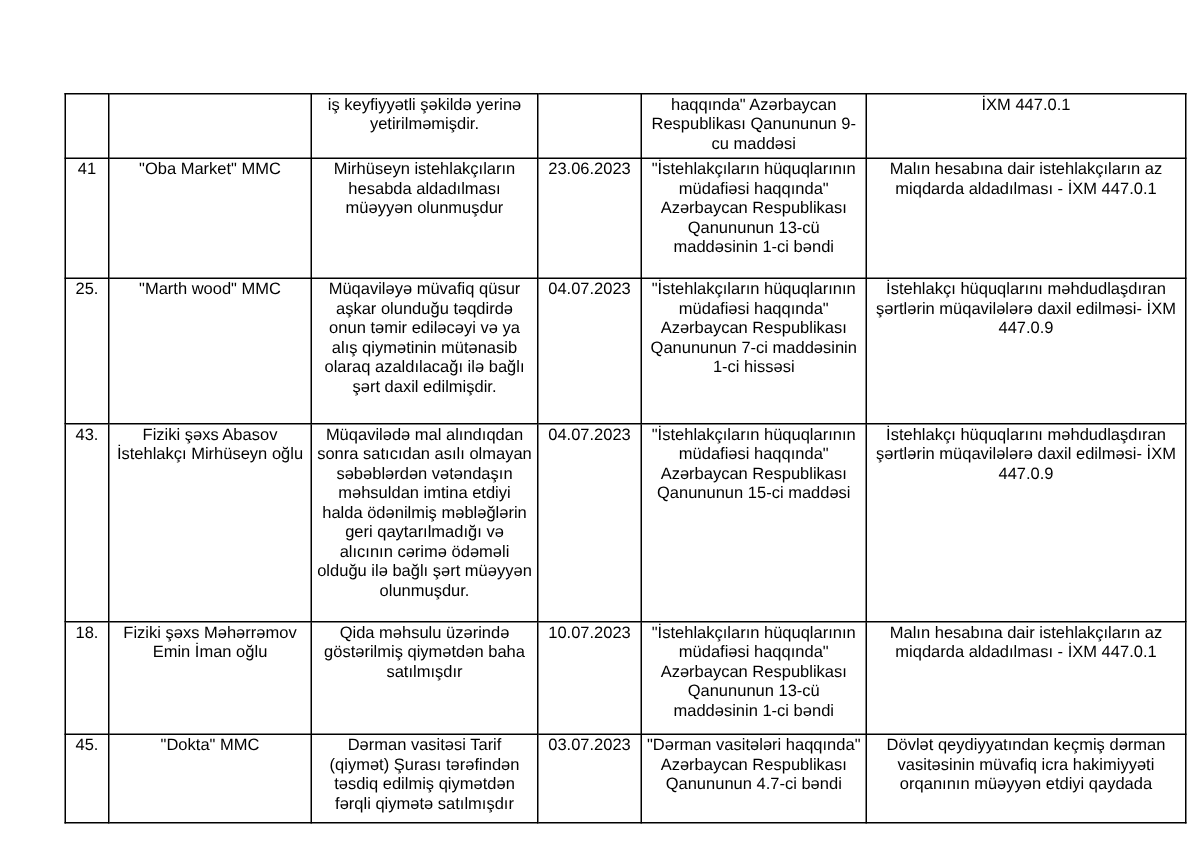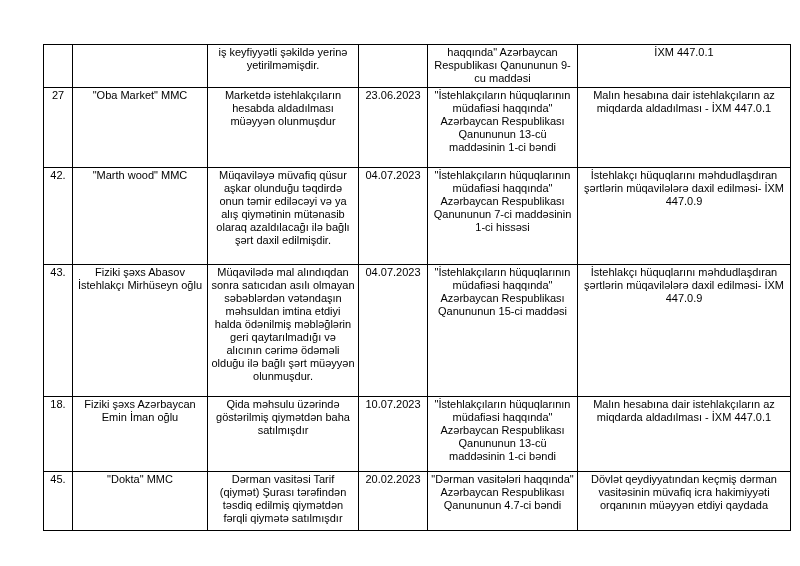--- a/index.html
+++ b/index.html
@@ -10,21 +10,21 @@
   body {
     width: 800px;
     height: 566px;
     position: relative;
     font-family: "Liberation Sans", sans-serif;
     color: #000000;
   }
   .page {
     position: absolute;
     left: 43px;
-    top: 44px;
+    top: 62px;
   }
   table.violations {
     border-collapse: collapse;
     table-layout: fixed;
     width: 747px;
   }
   table.violations td {
     border: 1px solid #000000;
     font-size: 11px;
     line-height: 13px;
@@ -58,54 +58,54 @@
     <tbody>
       <tr class="r0">
         <td></td>
         <td></td>
         <td>iş keyfiyyətli şəkildə yerinə yetirilməmişdir.</td>
         <td></td>
         <td>haqqında" Azərbaycan Respublikası Qanununun 9-cu maddəsi</td>
         <td>İXM 447.0.1</td>
       </tr>
       <tr class="r1">
-        <td>27</td>
+        <td>41</td>
         <td>"Oba Market" MMC</td>
-        <td>Marketdə istehlakçıların hesabda aldadılması müəyyən olunmuşdur</td>
+        <td>Mirhüseyn istehlakçıların hesabda aldadılması müəyyən olunmuşdur</td>
         <td class="v-mid">23.06.2023</td>
         <td>"İstehlakçıların hüquqlarının müdafiəsi haqqında" Azərbaycan Respublikası Qanununun 13-cü maddəsinin 1-ci bəndi</td>
         <td>Malın hesabına dair istehlakçıların az miqdarda aldadılması - İXM 447.0.1</td>
       </tr>
       <tr class="r2">
-        <td>42.</td>
+        <td>25.</td>
         <td>"Marth wood" MMC</td>
         <td>Müqaviləyə müvafiq qüsur aşkar olunduğu təqdirdə onun təmir ediləcəyi və ya alış qiymətinin mütənasib olaraq azaldılacağı ilə bağlı şərt daxil edilmişdir.</td>
         <td class="v-top">04.07.2023</td>
         <td>"İstehlakçıların hüquqlarının müdafiəsi haqqında" Azərbaycan Respublikası Qanununun 7-ci maddəsinin 1-ci hissəsi</td>
         <td>İstehlakçı hüquqlarını məhdudlaşdıran şərtlərin müqavilələrə daxil edilməsi- İXM 447.0.9</td>
       </tr>
       <tr class="r3">
         <td>43.</td>
         <td>Fiziki şəxs Abasov İstehlakçı Mirhüseyn oğlu</td>
         <td>Müqavilədə mal alındıqdan sonra satıcıdan asılı olmayan səbəblərdən vətəndaşın məhsuldan imtina etdiyi halda ödənilmiş məbləğlərin geri qaytarılmadığı və alıcının cərimə ödəməli olduğu ilə bağlı şərt müəyyən olunmuşdur.</td>
         <td class="v-top">04.07.2023</td>
         <td>"İstehlakçıların hüquqlarının müdafiəsi haqqında" Azərbaycan Respublikası Qanununun 15-ci maddəsi</td>
         <td>İstehlakçı hüquqlarını məhdudlaşdıran şərtlərin müqavilələrə daxil edilməsi- İXM 447.0.9</td>
       </tr>
       <tr class="r4">
         <td>18.</td>
-        <td>Fiziki şəxs Azərbaycan Emin İman oğlu</td>
+        <td>Fiziki şəxs Məhərrəmov Emin İman oğlu</td>
         <td>Qida məhsulu üzərində göstərilmiş qiymətdən baha satılmışdır</td>
         <td class="v-mid">10.07.2023</td>
         <td>"İstehlakçıların hüquqlarının müdafiəsi haqqında" Azərbaycan Respublikası Qanununun 13-cü maddəsinin 1-ci bəndi</td>
         <td>Malın hesabına dair istehlakçıların az miqdarda aldadılması - İXM 447.0.1</td>
       </tr>
       <tr class="r5">
         <td>45.</td>
         <td>"Dokta" MMC</td>
         <td>Dərman vasitəsi Tarif (qiymət) Şurası tərəfindən təsdiq edilmiş qiymətdən fərqli qiymətə satılmışdır</td>
-        <td class="v-mid">20.02.2023</td>
+        <td class="v-mid">03.07.2023</td>
         <td>"Dərman vasitələri haqqında" Azərbaycan Respublikası Qanununun 4.7-ci bəndi</td>
         <td>Dövlət qeydiyyatından keçmiş dərman vasitəsinin müvafiq icra hakimiyyəti orqanının müəyyən etdiyi qaydada</td>
       </tr>
     </tbody>
   </table>
 </div>
 
 </body></html>

